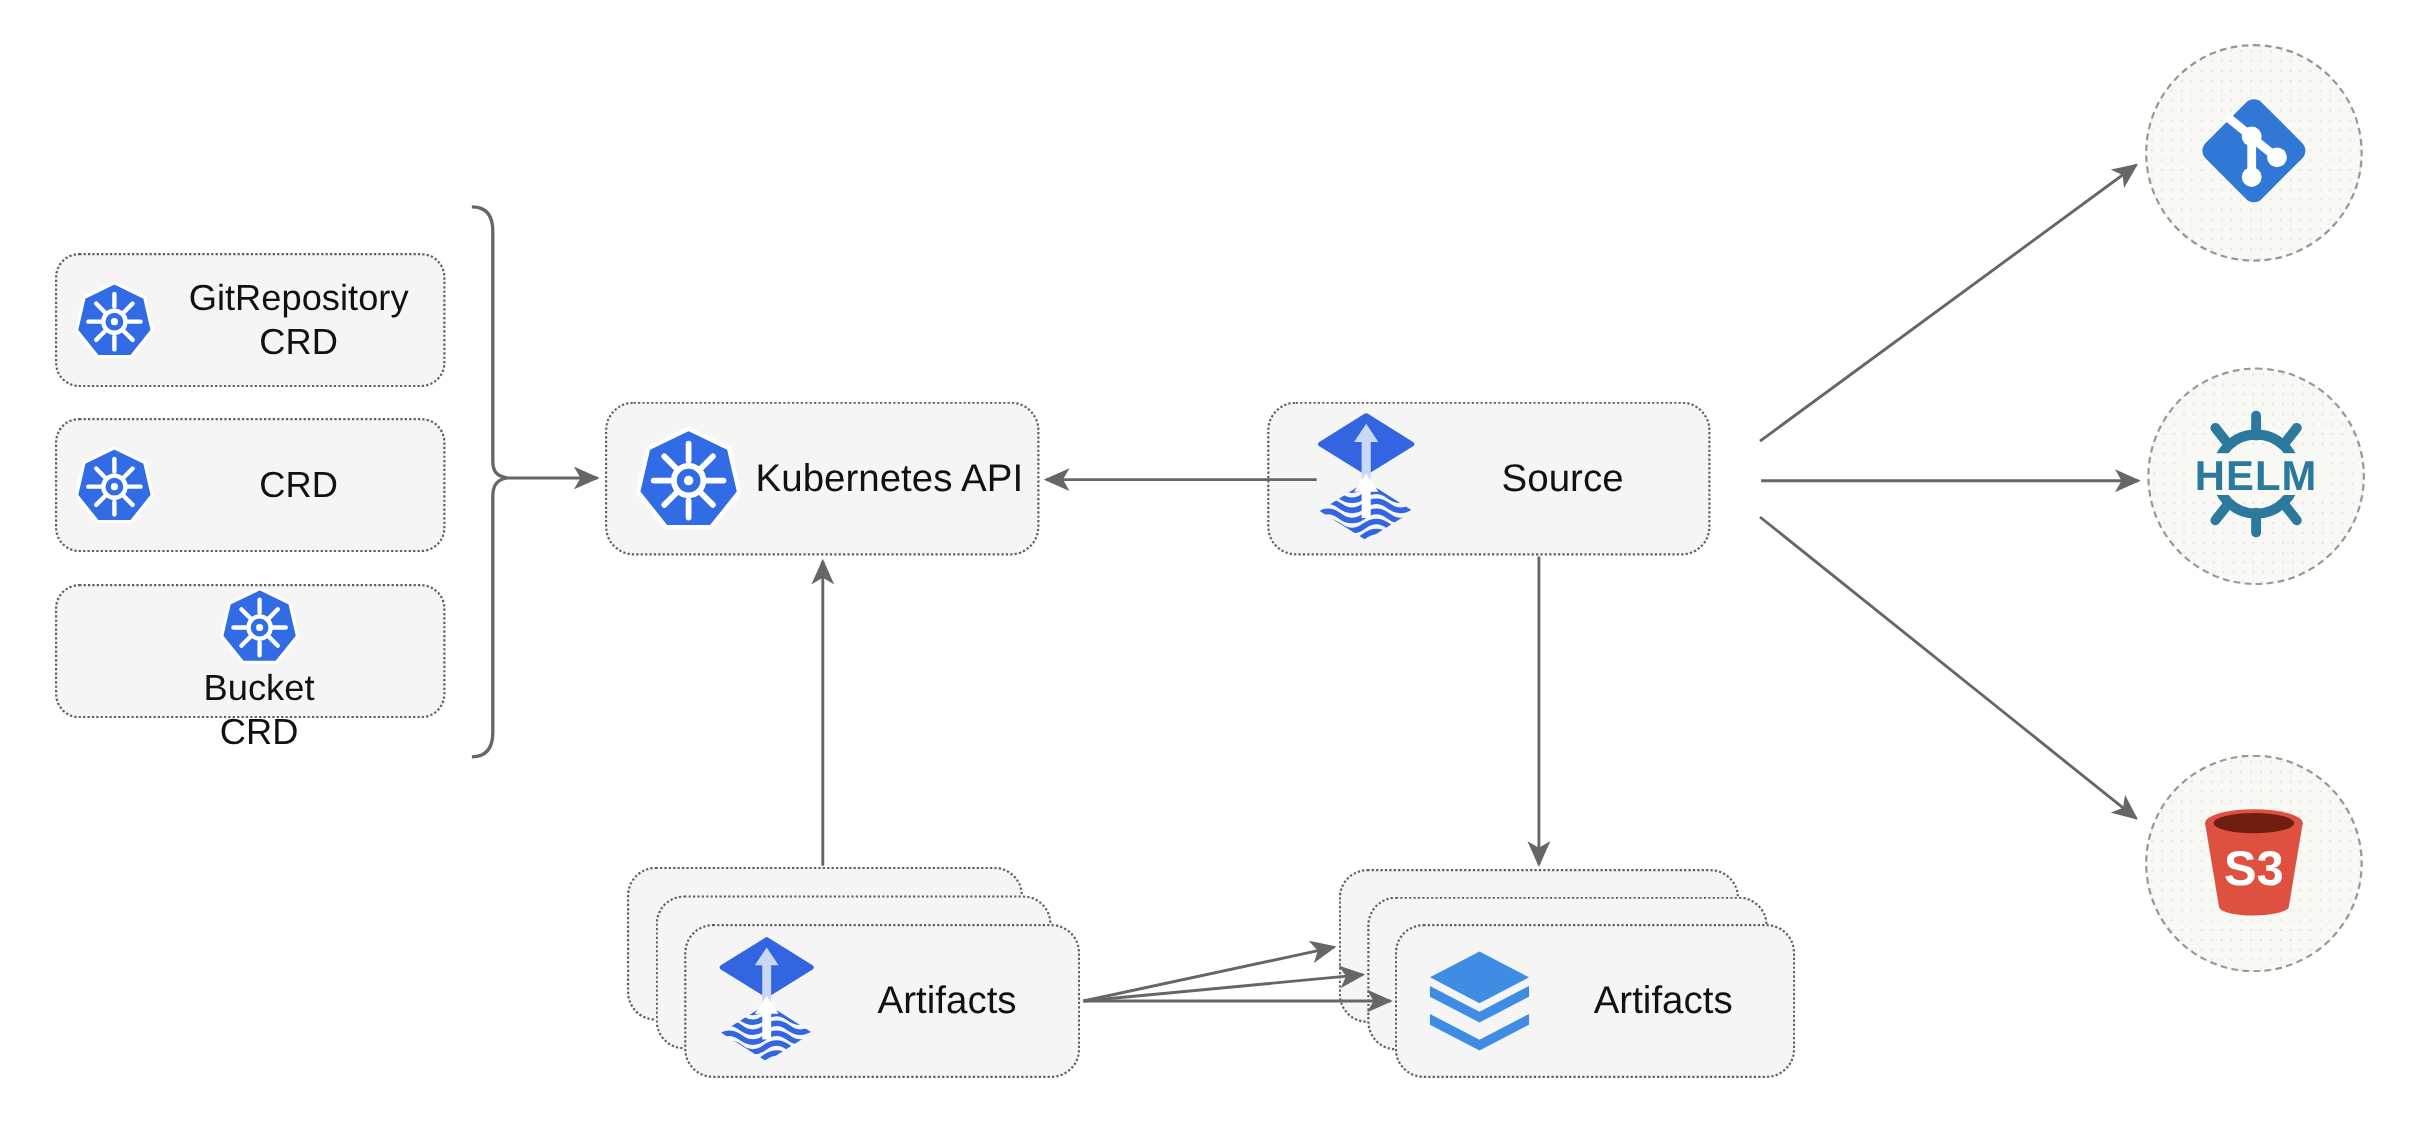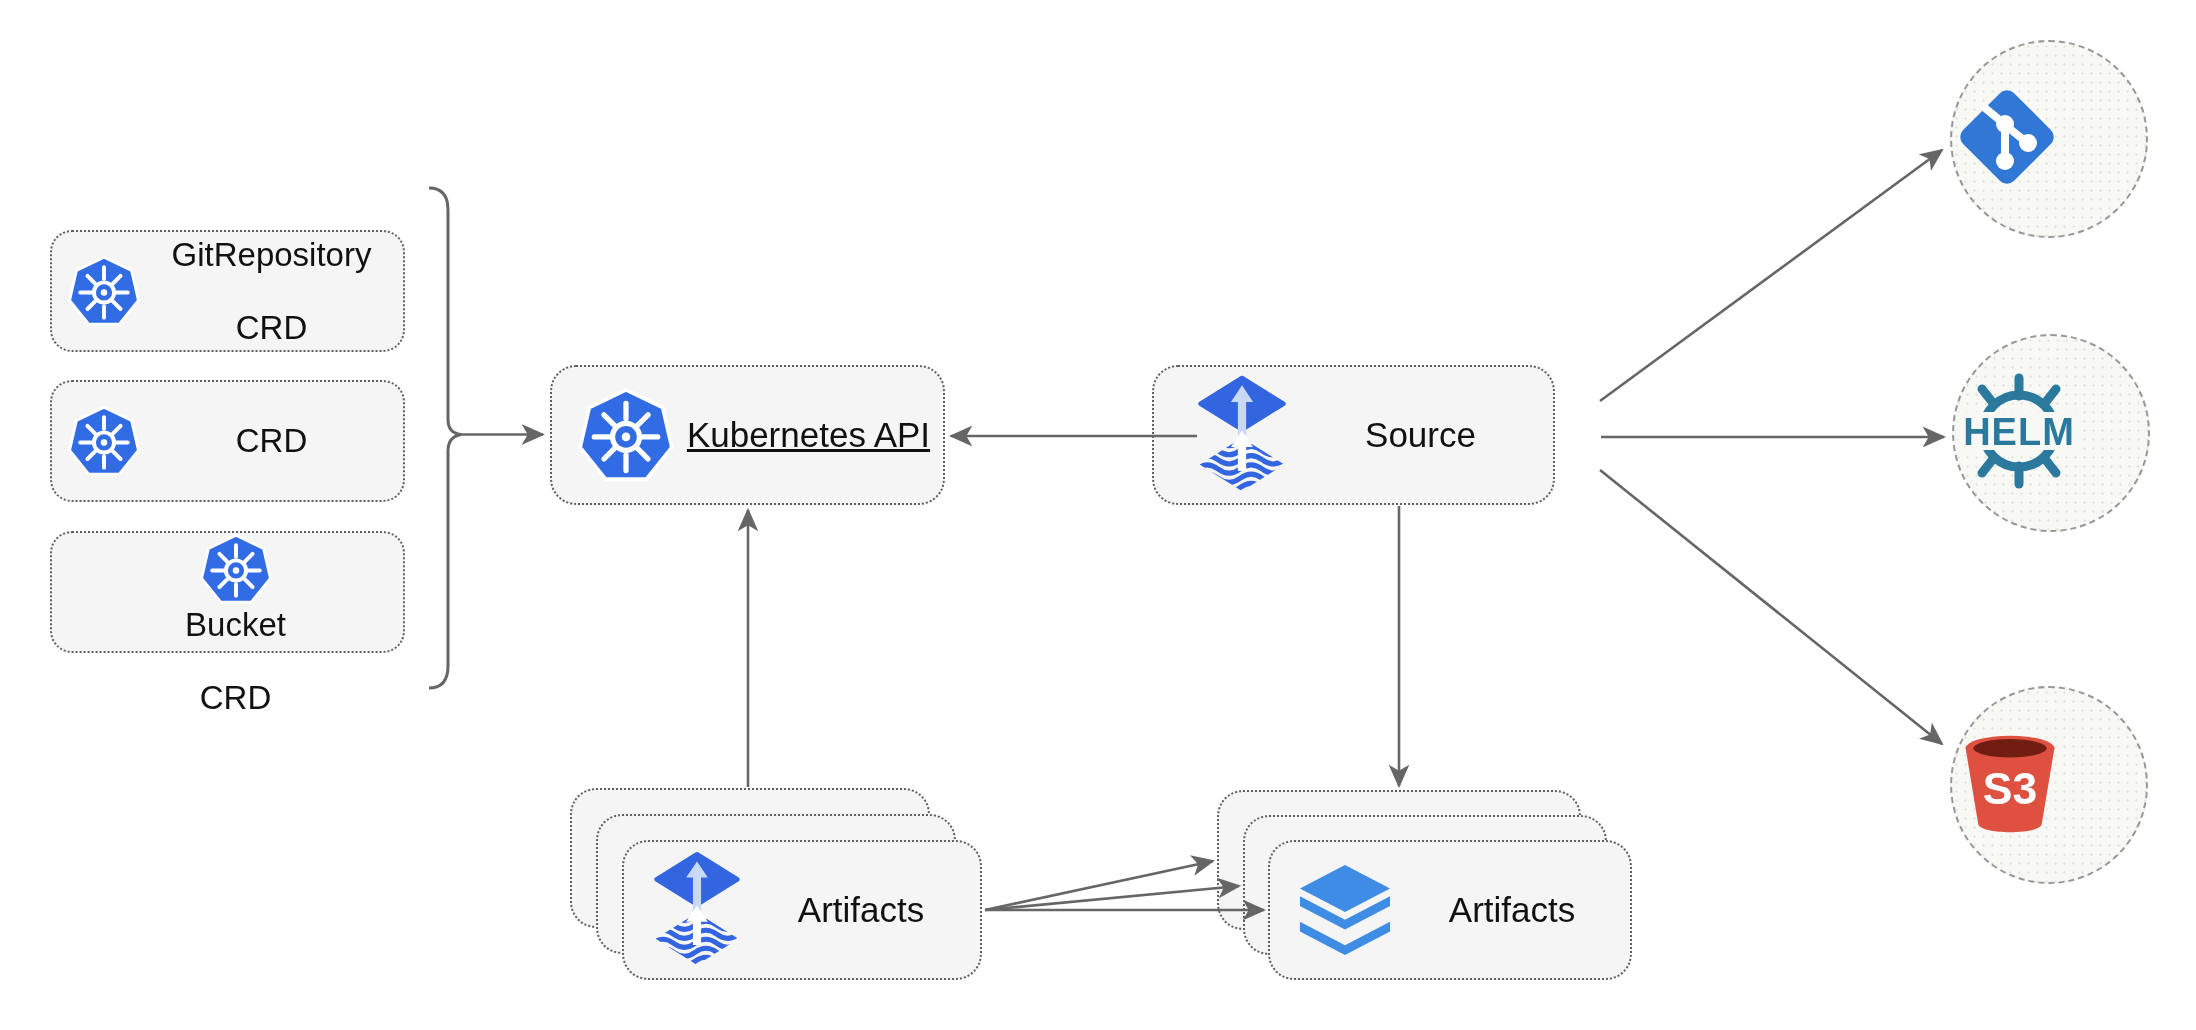--- a/index.html
+++ b/index.html
@@ -18,24 +18,24 @@
   .label{flex:1 1 auto;text-align:center;font-size:35px;line-height:44px;color:#111;}
   .stackbox{
     position:absolute;background:#F5F5F5;border:2.5px dotted #5f5f5f;
     border-radius:26px;box-sizing:border-box;
   }
   .circle{
     position:absolute;width:198px;height:198px;border:2.8px dashed #979797;
     border-radius:50%;box-sizing:border-box;background-color:#F8F8F5;
     background-image:radial-gradient(circle, rgba(190,188,175,0.30) 1.2px, transparent 1.4px);
     background-size:9px 9px;
-    display:flex;align-items:center;z-index:2;
+    display:flex;align-items:center;justify-content:center;z-index:2;
   }
   #connectors{position:absolute;left:0;top:0;z-index:5;pointer-events:none;}
-  .two-line{display:flex;flex-direction:column;justify-content:center;gap:33px;}
+  .two-line{display:flex;flex-direction:column;justify-content:center;}
 </style>
 </head>
 <body>
 
 <div id="canvas">
 
   <div class="node crd-box" style="top:230px;">
     <span class="icon-wrap">
       <svg width="72" height="72" viewBox="0 0 100 100">
         <polygon points="50,3 88.3,21.5 97.8,62.9 71.3,96 28.7,96 2.2,62.9 11.7,21.5" fill="#326CE5" stroke="#ffffff" stroke-width="4"></polygon>
@@ -99,21 +99,21 @@
         <circle cx="50" cy="52" r="14" fill="none" stroke="#ffffff" stroke-width="5.5"></circle>
         <circle cx="50" cy="52" r="4.5" fill="#ffffff"></circle>
       </svg>
     </span>
     <span class="label two-line">
       <span>Bucket</span>
       <span>CRD</span>
     </span>
   </div>
 
-  <div class="node" style="left:550px;top:365px;width:395px;height:140px;padding-left:26px;text-decoration:underline;">
+  <div class="node" style="left:550px;top:365px;width:395px;height:140px;padding-left:26px;">
     <span class="icon-wrap">
       <svg width="96" height="96" viewBox="0 0 100 100">
         <polygon points="50,3 88.3,21.5 97.8,62.9 71.3,96 28.7,96 2.2,62.9 11.7,21.5" fill="#326CE5" stroke="#ffffff" stroke-width="4"></polygon>
         <g stroke="#ffffff" stroke-width="5.5" stroke-linecap="round">
           <line x1="50" y1="33" x2="50" y2="17"></line>
             <line x1="50" y1="71" x2="50" y2="87"></line>
           <line x1="33" y1="52" x2="17" y2="52"></line>
             <line x1="67" y1="52" x2="83" y2="52"></line>
           <line x1="38" y1="40" x2="27" y2="29"></line>
             <line x1="62" y1="40" x2="73" y2="29"></line>

